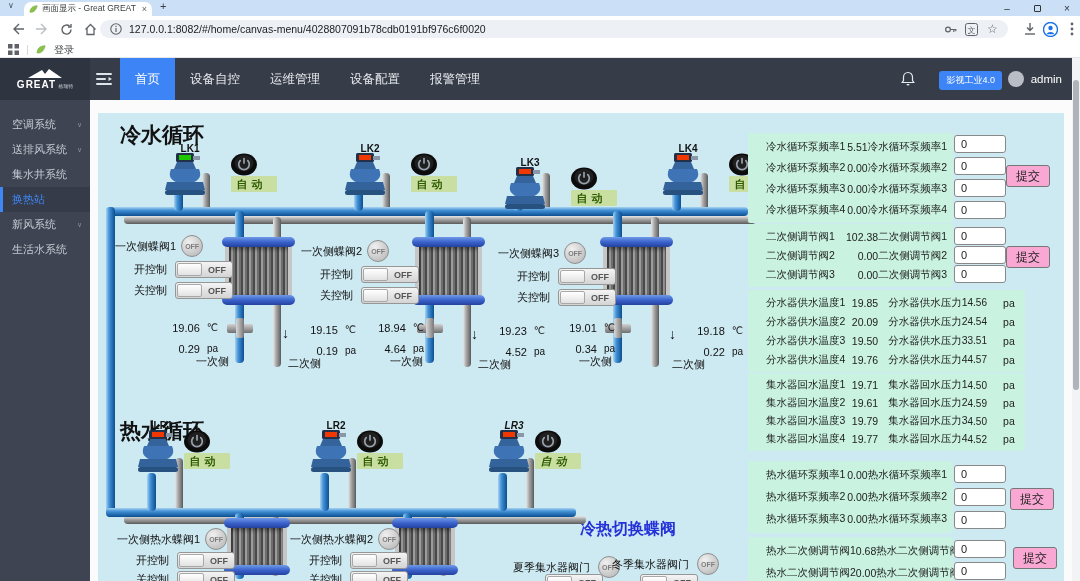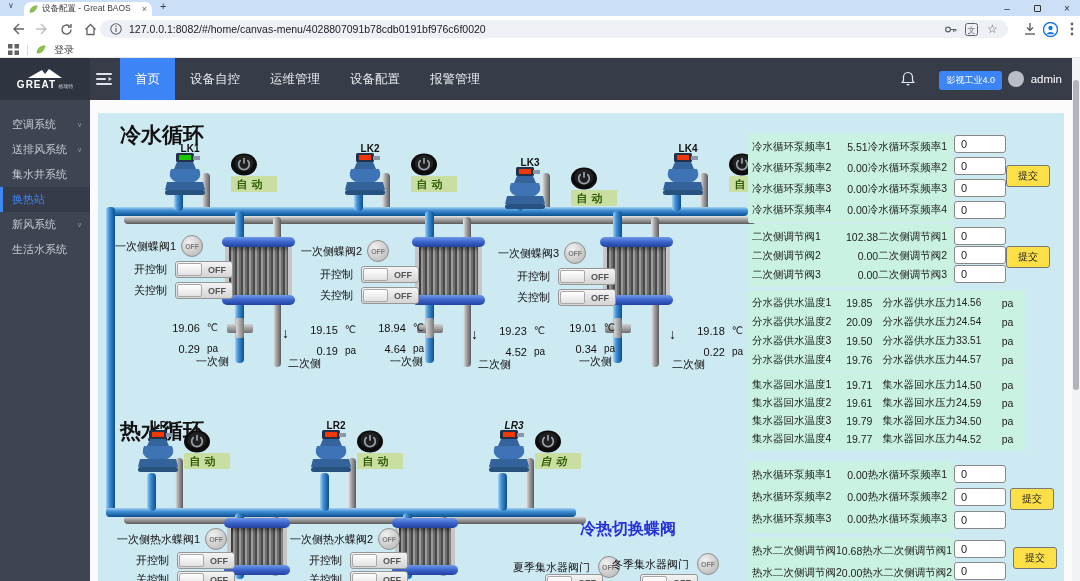--- a/index.html
+++ b/index.html
@@ -80,46 +80,46 @@
 .tstate{flex:1;text-align:center;font-size:9px;font-weight:bold;color:#555}
 
 .reading{position:absolute}
 .rrow{display:flex;justify-content:flex-end;align-items:center;gap:7px;height:21px;width:60px}
 .rv{font-size:11px;color:#111}
 .ru{font-size:10px;color:#111}
 .rside{position:absolute;font-size:11px;color:#111;white-space:nowrap}
 .rarrow{position:absolute;font-size:14px;font-weight:bold;color:#111}
 .seasonrow{position:absolute;display:flex;align-items:center;gap:3px}
 
-.panel{position:absolute;background:#c9f2e0;border-radius:2px;padding:3px 4px 3px 4px;display:flex;flex-direction:column}
+.panel{position:absolute;background:#c9f2e0;border-radius:2px;padding:3px 4px 3px 18px;display:flex;flex-direction:column}
 .prow{display:flex;align-items:center;flex:1}
 .plabel{width:96px;font-size:10.5px;color:#1c1c1c;white-space:nowrap}
 .pvalue{width:40px;text-align:right;font-size:10.5px;color:#222}
 .pset{flex:1;text-align:right;font-size:10.5px;color:#1c1c1c;padding-right:2px;white-space:nowrap}
 .panel.duo .tlab{width:88px;font-size:10.5px;color:#1c1c1c;white-space:nowrap}
 .panel.duo .tval{width:38px;text-align:right;font-size:10.5px;color:#222}
 .panel.duo .plab{width:92px;padding-left:10px;font-size:10.5px;color:#1c1c1c;white-space:nowrap}
 .panel.duo .pval{width:34px;text-align:left;font-size:10px;color:#222}
 .panel.duo .punit{width:28px;text-align:center;font-size:10.5px;color:#222}
 .setinput{position:absolute;background:#fff;border:1px solid #888;border-radius:3px;font-size:11px;padding-left:6px;color:#222}
-.submit{position:absolute;background:#fde047;border:1px solid #777;border-radius:3px;font-size:10px;color:#222;display:flex;align-items:center;justify-content:center}
+.submit{position:absolute;background:#f9a8d4;border:1px solid #777;border-radius:3px;font-size:12px;color:#222;display:flex;align-items:center;justify-content:center}
 
 .scrolltrack{position:absolute;left:1072px;top:58px;width:8px;height:523px;background:#f1f3f4}
 .scrollthumb{position:absolute;left:1px;top:22px;width:6px;height:310px;background:#aeb4ba;border-radius:3px}
 </style>
 </head>
 <body>
 
 <div class="tabstrip">
   <span class="tchev">∨</span>
   <div class="tab">
     <svg width="9" height="9" viewBox="0 0 12 12">
         <path d="M11 1 C5 1 1.5 4 1.2 9.5 C5 10.5 9.5 8 11 1 Z" fill="#8bc34a" stroke="#689f38" stroke-width="0.6"></path>
       </svg>
-    <span class="tabtitle">设备配置 - Great BAOS</span>
+    <span class="tabtitle">画面显示 - Great GREAT</span>
     <span class="tabclose">×</span>
   </div>
   <span class="newtab">+</span>
   <div class="wincontrols">
     <span class="wc">–</span>
     <span class="wc">
         <span class="maxsq"></span>
       </span>
     <span class="wc">×</span>
   </div>

